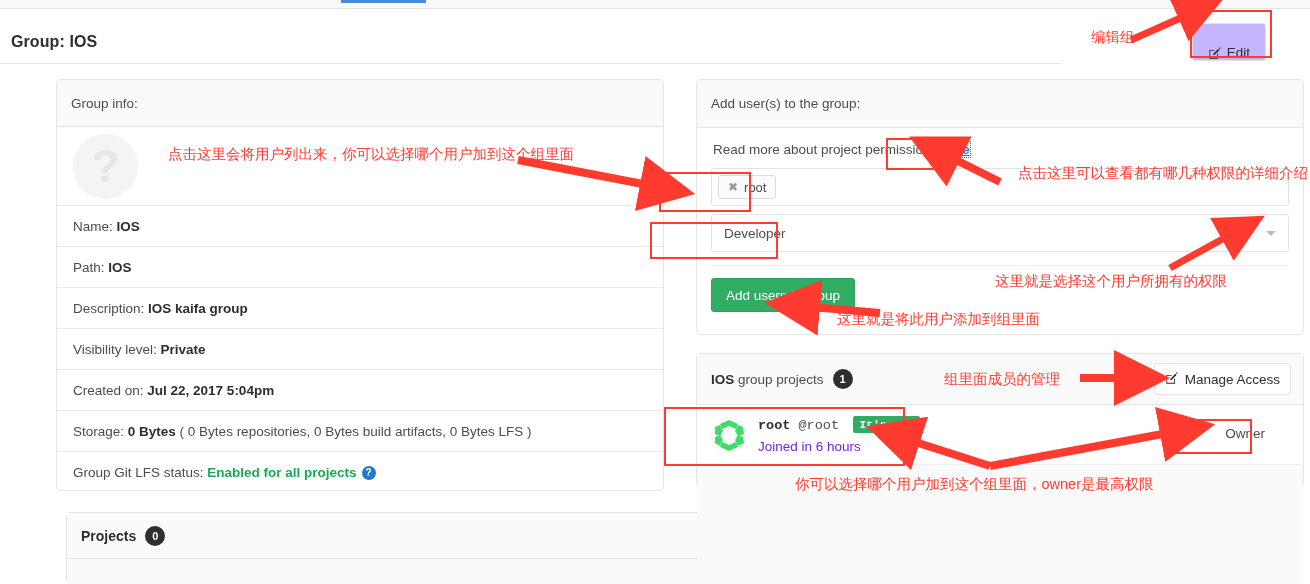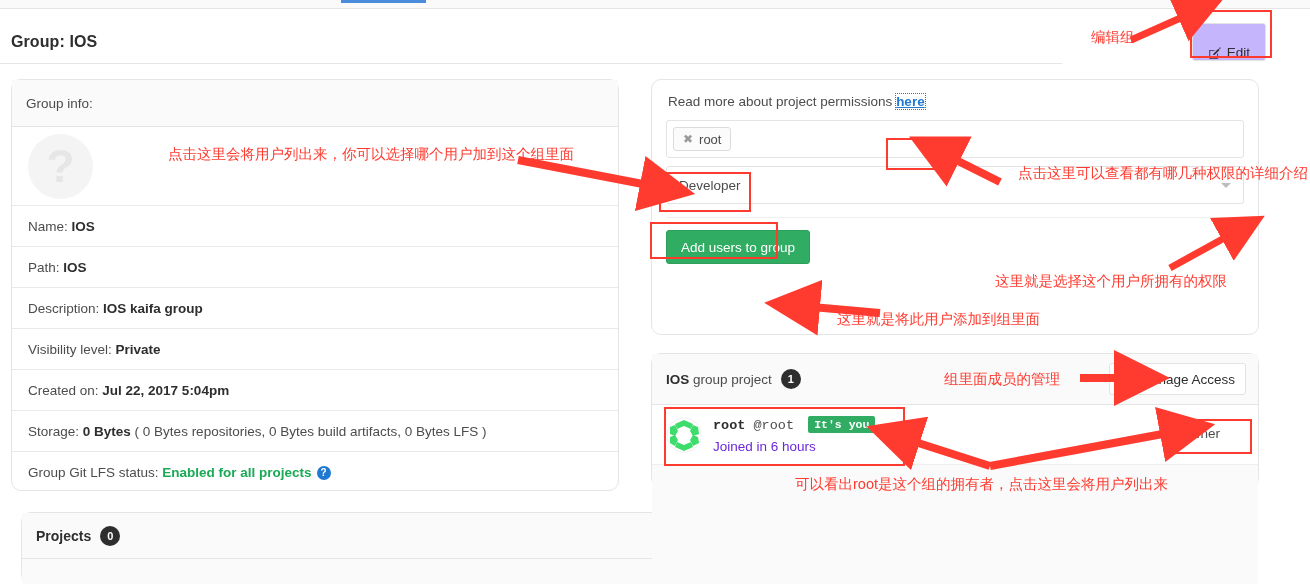--- a/index.html
+++ b/index.html
@@ -37,21 +37,21 @@
     width: 74px; height: 38px;
     border: 1px solid #e3e3e3; border-radius: 3px; background: #c4b5fd;
     display: flex; align-items: flex-end; justify-content: center;
     gap: 5px; font-size: 13.5px; color: #2e2e2e;
   }
   .edit-btn svg { display: block; }
 
   
   .panel {
     position: absolute; background: #fff;
-    border: 1px solid #e5e5e5; border-radius: 10px;
+    border: 1px solid #e5e5e5; border-radius: 5px; margin-left: 45px;
   }
   .panel-head {
     background: #fafafa; border-bottom: 1px solid #e5e5e5;
     padding: 0 14px; display: flex; align-items: center;
     font-size: 13.5px; color: #4c4c4c; height: 100%;
   }
 
   
   #group-info { left: 11px; top: 79px; width: 608px; height: 412px; }
   #group-info .hd { height: 47px; }
@@ -237,20 +237,23 @@
     <div class="hd">
       <div class="panel-head">
         <span class="projects-title">Projects</span>
         <span class="count-badge">0</span>
       </div>
     </div>
     <div class="projects-body"></div>
   </div>
 
   <div class="panel" id="add-users">
+    <div class="hd">
+      <div class="panel-head">Add user(s) to the group:</div>
+    </div>
     <div class="au-body">
       <div class="au-readmore">
         <span>Read more about project permissions</span>
         <a href="#">here</a>
       </div>
 
       <div class="token-field">
         <span class="token">
           <span class="x">✖</span>
           <span>root</span>
@@ -266,21 +269,21 @@
 
       <div class="green-btn">
         <span>Add users to group</span>
       </div>
     </div>
   </div>
 
   <div class="panel" id="members">
     <div class="hd">
       <div class="panel-head">
-        <span class="members-title"><b>IOS</b> <span>group project</span></span>
+        <span class="members-title"><b>IOS</b> <span>group projects</span></span>
         <span class="count-badge">1</span>
       </div>
       <div class="manage-btn">
         <span>
           <svg width="14" height="14" viewBox="0 0 16 16">
             <path d="M1.5 4.5h6v1h-5v8h8v-5h1v6h-10z" fill="#2e2e2e"></path>
             <path d="M14.7 2.3l-1-1-1.2 1.2 1 1zM11.8 3.2L6 9v1.4h1.4L13.2 4.6z" fill="#2e2e2e"></path>
           </svg>
         </span>
         <span>Manage Access</span>
@@ -350,15 +353,15 @@
   <div class="anno anno-text" style="left:168px; top:144px; width:480px;">点击这里会将用户列出来，你可以选择哪个用户加到这个组里面</div>
 
   <div class="anno anno-text" style="left:1018px; top:163px; width:290px;">点击这里可以查看都有哪几种权限的详细介绍</div>
 
   <div class="anno anno-text" style="left:995px; top:271px; width:300px;">这里就是选择这个用户所拥有的权限</div>
 
   <div class="anno anno-text" style="left:837px; top:309px; width:300px;">这里就是将此用户添加到组里面</div>
 
   <div class="anno anno-text" style="left:944px; top:369px; width:180px;">组里面成员的管理</div>
 
-  <div class="anno anno-text" style="left:795px; top:474px; width:480px;">可以看出root是这个组的拥有者，点击这里会将用户列出来</div>
+  <div class="anno anno-text" style="left:795px; top:474px; width:480px;">你可以选择哪个用户加到这个组里面，owner是最高权限</div>
 
 </div>
 
 </body></html>

